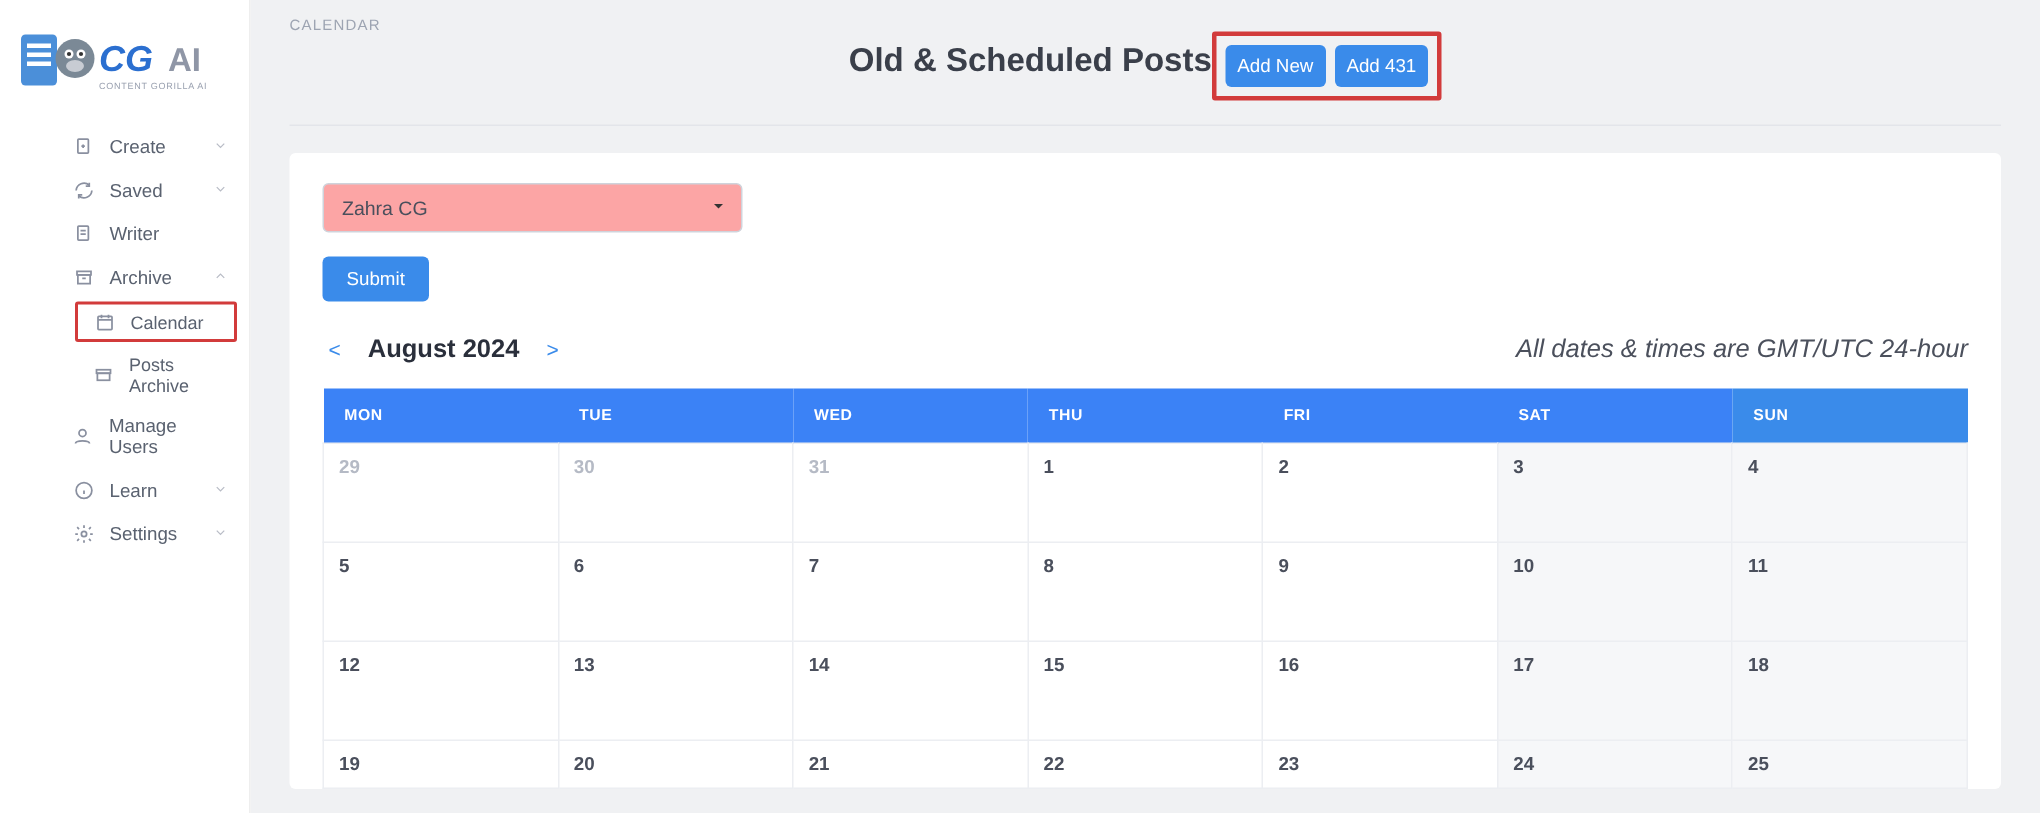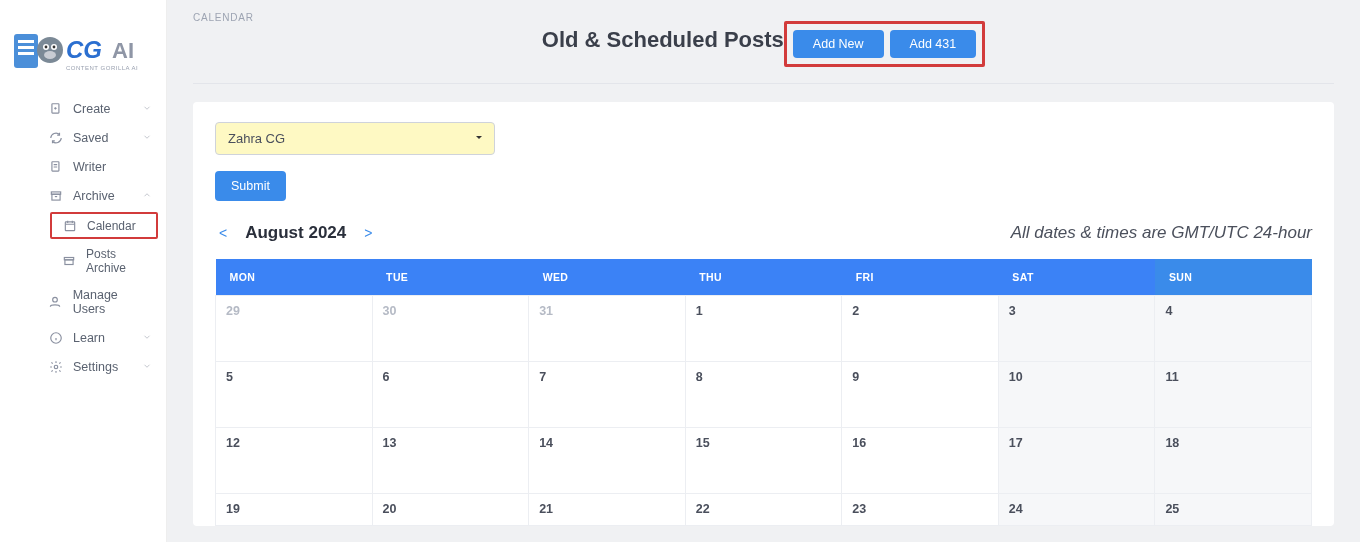--- a/index.html
+++ b/index.html
@@ -12,21 +12,21 @@
     width: 1360px;
     height: 542px;
     overflow: hidden;
   }
   .sidebar {
     width: 167px;
     background: #fff;
     border-right: 1px solid #eee;
     display: flex;
     flex-direction: column;
-    padding-top: 22px;
+    padding-top: 11px;
   }
   .logo {
     padding: 6px 10px 18px 14px;
   }
   .logo svg { display:block; }
   .menu { padding: 0 0; margin-left: 28px; }
   .menu-item, .submenu-item {
     display: flex;
     align-items: center;
     padding: 7px 14px 7px 20px;
@@ -81,21 +81,21 @@
     border: 3px solid #d23b3b;
     padding: 6px;
     border-radius: 2px;
     margin-top: -6px;
   }
   .btn {
     background:#3a8bea;
     color:#fff;
     border:none;
     border-radius:4px;
-    padding: 7px 20px;
+    padding: 7px 8px;
     font-size: 12.5px;
     font-weight:500;
     cursor:pointer;
   }
   .btn.submit { padding: 8px 16px; }
   .panel {
     background:#fff;
     border-radius:4px;
     padding: 20px 22px 0 22px;
   }
@@ -112,21 +112,21 @@
     margin-bottom: 16px;
   }
   .select {
     width: 100%;
     border: 1px solid #cfd3db;
     border-radius: 4px;
     padding: 8px 28px 8px 12px;
     font-size: 13px;
     color: #4a4f5c;
     appearance: none;
-    background: #fef9c3;
+    background: #fca5a5;
     cursor: pointer;
   }
   .select-caret {
     position:absolute; right:10px; top:50%; transform: translateY(-50%);
     pointer-events:none; color:#333;
   }
   .cal-nav {
     display:flex;
     align-items:center;
     justify-content: space-between;

